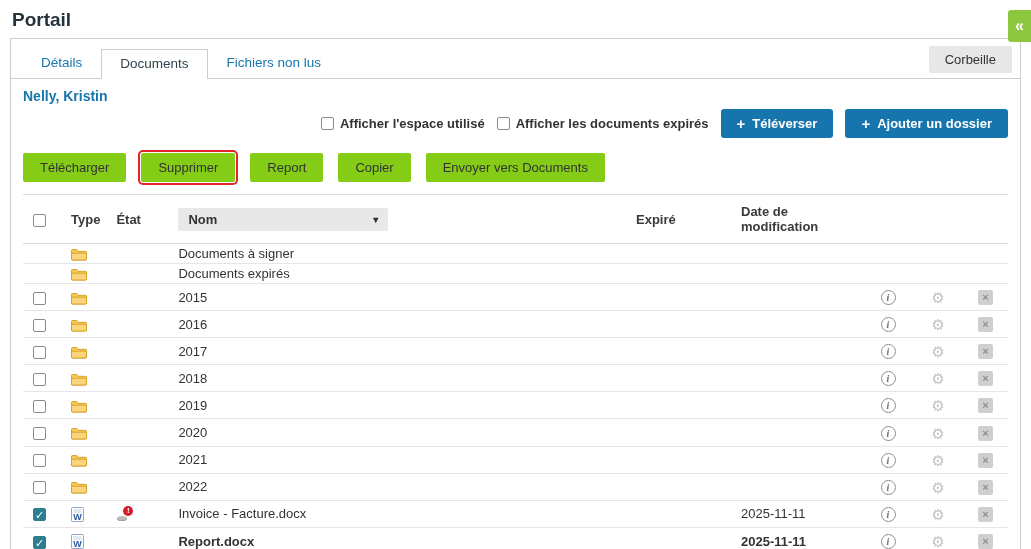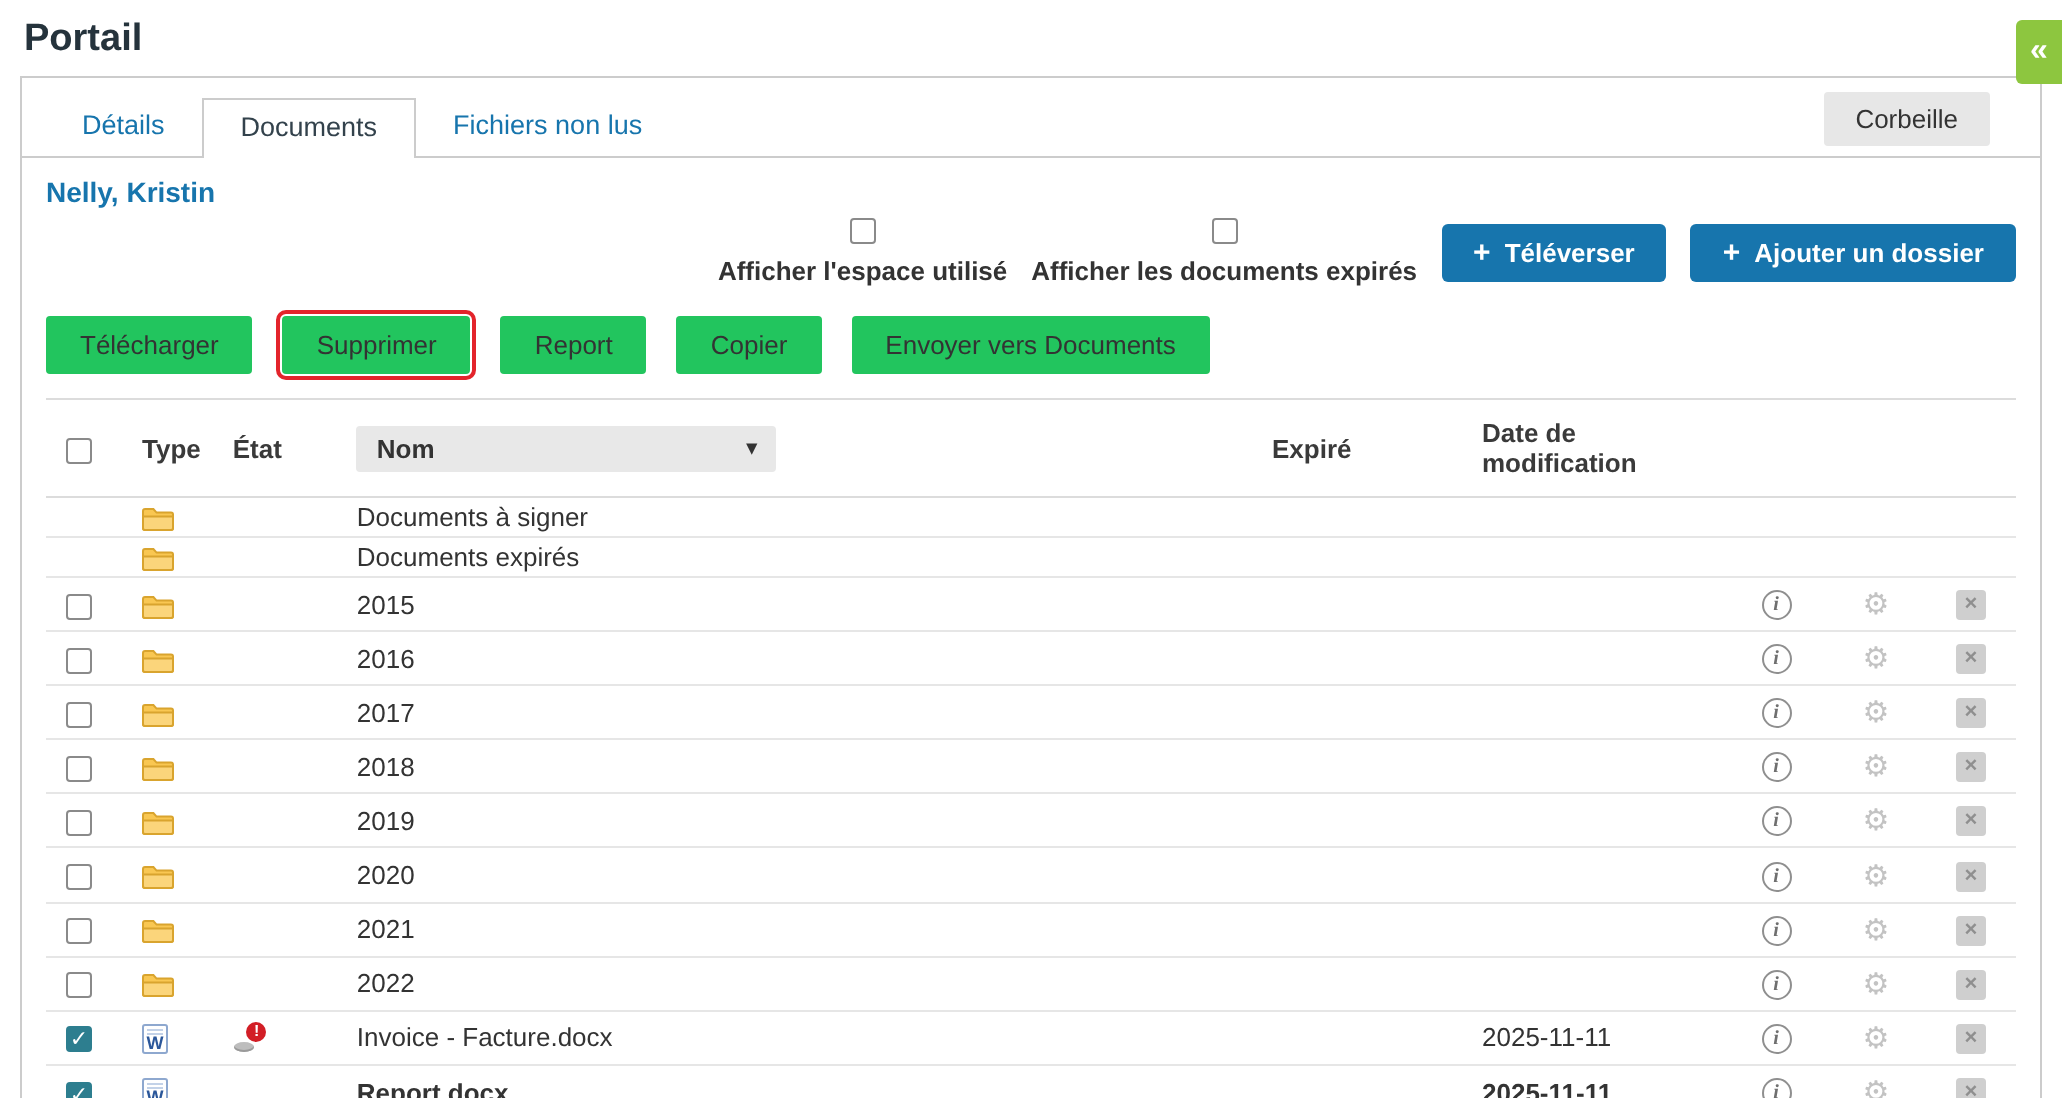--- a/index.html
+++ b/index.html
@@ -26,49 +26,49 @@
   .tab {
     padding: 6px 18px 7px; font-size: 13.5px; font-weight: 400;
     color: #1775ad; cursor: pointer; border: 1px solid transparent; border-bottom: none;
     margin-bottom: 0;
   }
   .tab.active {
     color: #33424c; background: #fff; border-color: #ccc;
     position: relative; top: 1px; padding-bottom: 8px; text-align: center;
   }
   .trash-btn {
-    position: absolute; right: 25px; bottom: 5px;
+    position: absolute; right: 8px; bottom: 5px;
     background: #e7e7e7; border: none; border-radius: 2px;
     padding: 6px 16px; font-size: 13px; color: #333; cursor: pointer;
     font-family: inherit;
   }
   
   .client-name { padding: 9px 12px 0; font-size: 14px; font-weight: 700; color: #1775ad; }
   .options-row {
     display: flex; justify-content: flex-end; align-items: center;
     gap: 12px; padding: 5px 12px 0;
   }
-  .opt-label { display: flex; align-items: center; gap: 6px; font-weight: 700; font-size: 13px; color: #333; cursor: pointer; flex-direction: column; }
+  .opt-label { display: flex; align-items: center; gap: 6px; font-weight: 700; font-size: 13px; color: #333; cursor: pointer; }
   .cb {
     display: inline-block; width: 13px; height: 13px; background: #fff;
     border: 1px solid #8a8a8a; border-radius: 2px; cursor: pointer;
     font-size: 11px; line-height: 12px; text-align: center; color: #fff;
     flex: none; vertical-align: middle;
   }
   .cb.checked { background: #2d7e8f; border-color: #2d7e8f; }
   .btn-primary {
     background: #1775ad; color: #fff; border: none; border-radius: 3px;
     padding: 7px 16px; font-size: 13px; font-weight: 700; cursor: pointer;
     display: inline-flex; align-items: center; gap: 7px; font-family: inherit;
   }
   .btn-primary .plus { font-size: 15px; font-weight: 700; line-height: 1; }
   
   .toolbar { display: flex; gap: 15px; padding: 15px 12px 0; }
   .btn-gray {
-    background: #22c55e; border: none; border-radius: 2px;
+    background: #84cc16; border: none; border-radius: 2px;
     padding: 7px 17px; font-size: 13px; color: #333; cursor: pointer; font-family: inherit;
   }
   .btn-gray.highlighted { outline: 2px solid #e3242b; outline-offset: 1px; }
   
   table { width: calc(100% - 24px); margin: 12px 12px 4px; border-collapse: collapse; font-size: 13px; }
   thead th {
     border-top: 1px solid #dcdcdc; border-bottom: 1px solid #dcdcdc;
     padding: 9px 8px; text-align: left; font-weight: 700; color: #3a3a3a; font-size: 13px;
   }
   tbody td { border-bottom: 1px solid #e6e6e6; padding: 5px 8px; color: #333; vertical-align: middle; }

